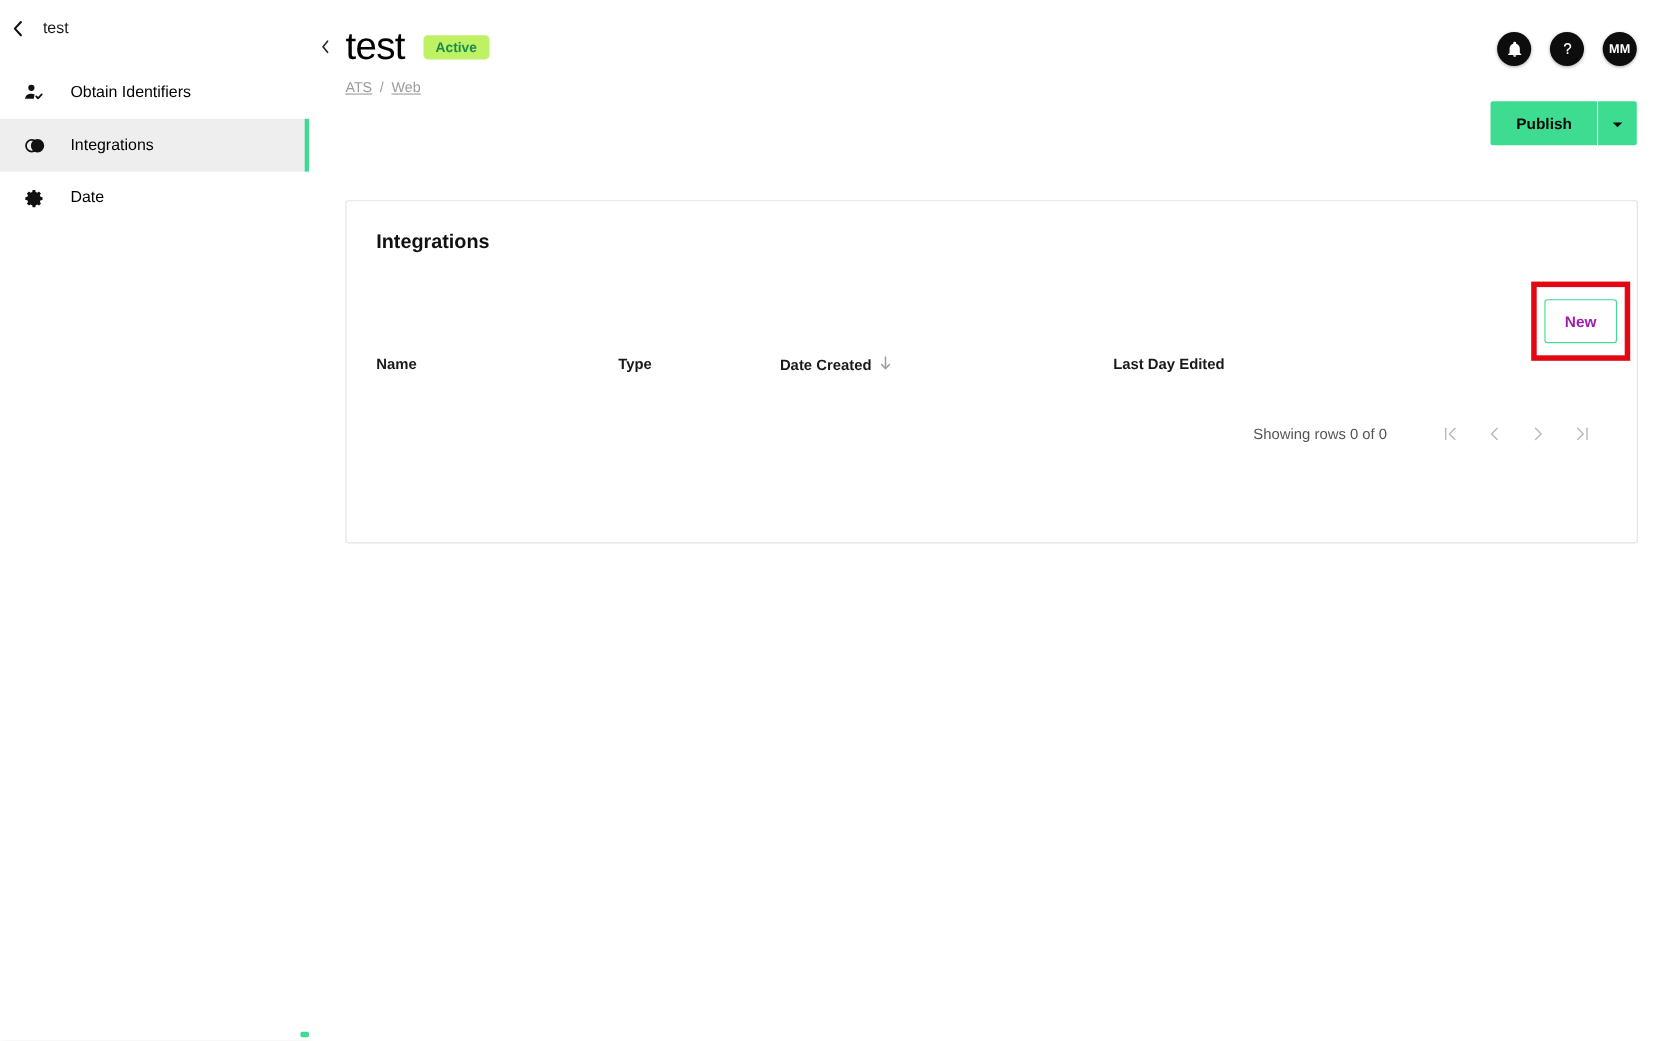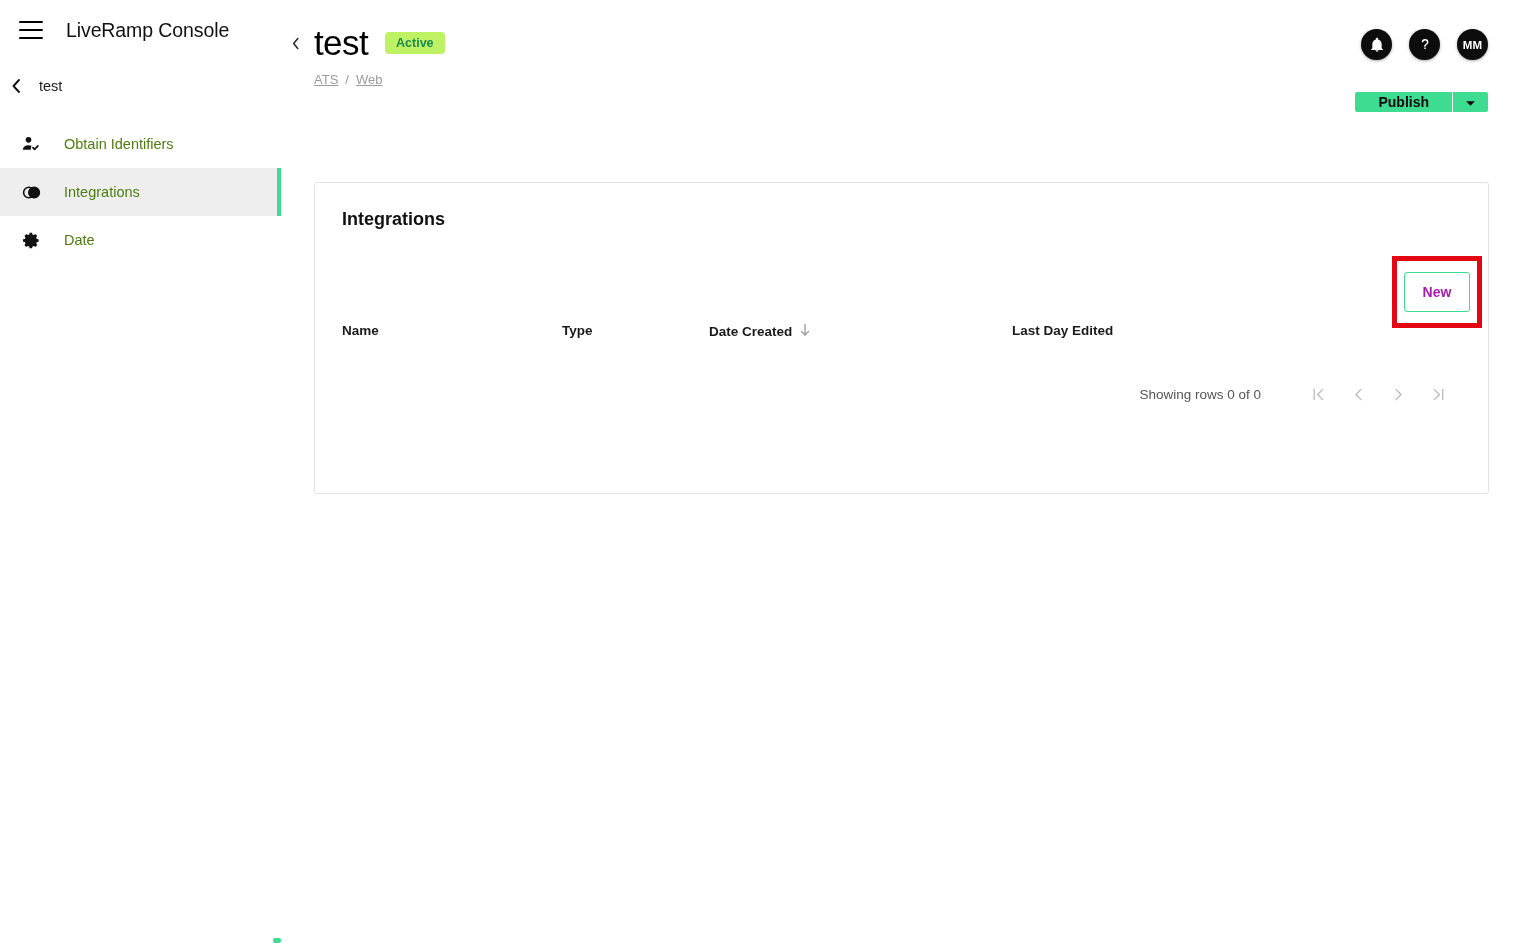--- a/index.html
+++ b/index.html
@@ -94,21 +94,21 @@
   }
   .nav-icon {
     width: 22px; height: 22px;
     flex: none;
     display: flex; align-items: center; justify-content: center;
     color: #111;
   }
   .nav-label {
     margin-left: 22px;
     font-size: 14.5px;
-    color: #4d7c0f;
+    color: #000000;
   }
 
   
   #collapse-btn {
     position: absolute;
     left: 286px;
     top: 36px;
     width: 18px; height: 18px;
     display: flex; align-items: center; justify-content: center;
     cursor: pointer;
@@ -198,21 +198,21 @@
     font-size: 11.5px;
     font-weight: bold;
     letter-spacing: 0.2px;
   }
 
   .publish-group {
     position: absolute;
     right: 25px; top: 92px;
     display: flex;
     align-items: stretch;
-    height: 20px;
+    height: 40px;
   }
   .publish-btn {
     background: #3ddc91;
     border: none;
     color: #0a0a0a;
     font-size: 14px;
     font-weight: bold;
     padding: 0 23px;
     border-radius: 2px 0 0 2px;
     cursor: pointer;
@@ -315,28 +315,20 @@
     display: flex; align-items: center; justify-content: center;
     cursor: pointer;
     color: #b9b9b9;
   }
 </style>
 </head>
 <body>
 
 <div id="sidebar">
 
-  <div class="brand-row">
-    <div class="hamburger">
-      <span></span>
-        <span></span>
-        <span></span>
-    </div>
-    <div class="brand-title">LiveRamp Console</div>
-  </div>
 
   <div class="back-row">
     <span class="chev-left">
       <svg width="12" height="16" viewBox="0 0 12 16" fill="none">
           <path d="M9 2 L3.5 8 L9 14" stroke="#111" stroke-width="1.9" stroke-linecap="round" stroke-linejoin="round"></path>
         </svg>
     </span>
     <span class="back-label">test</span>
   </div>
 

